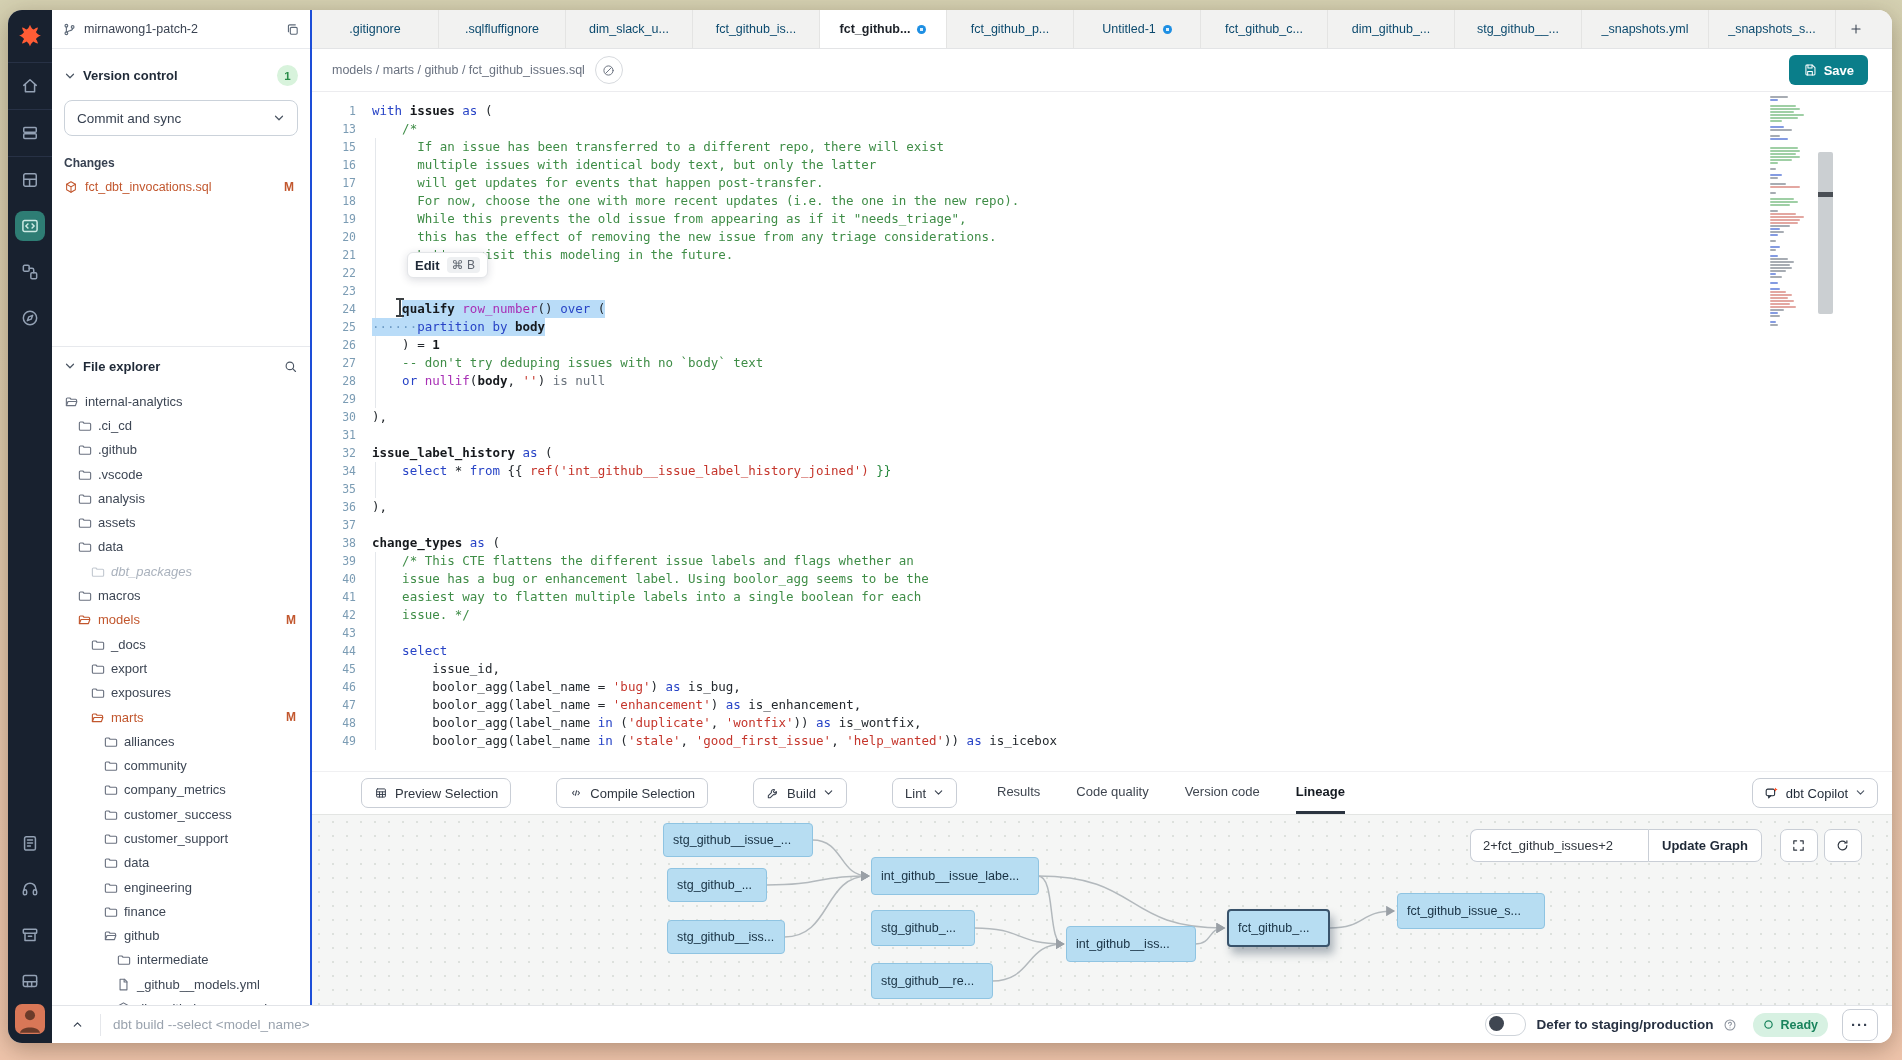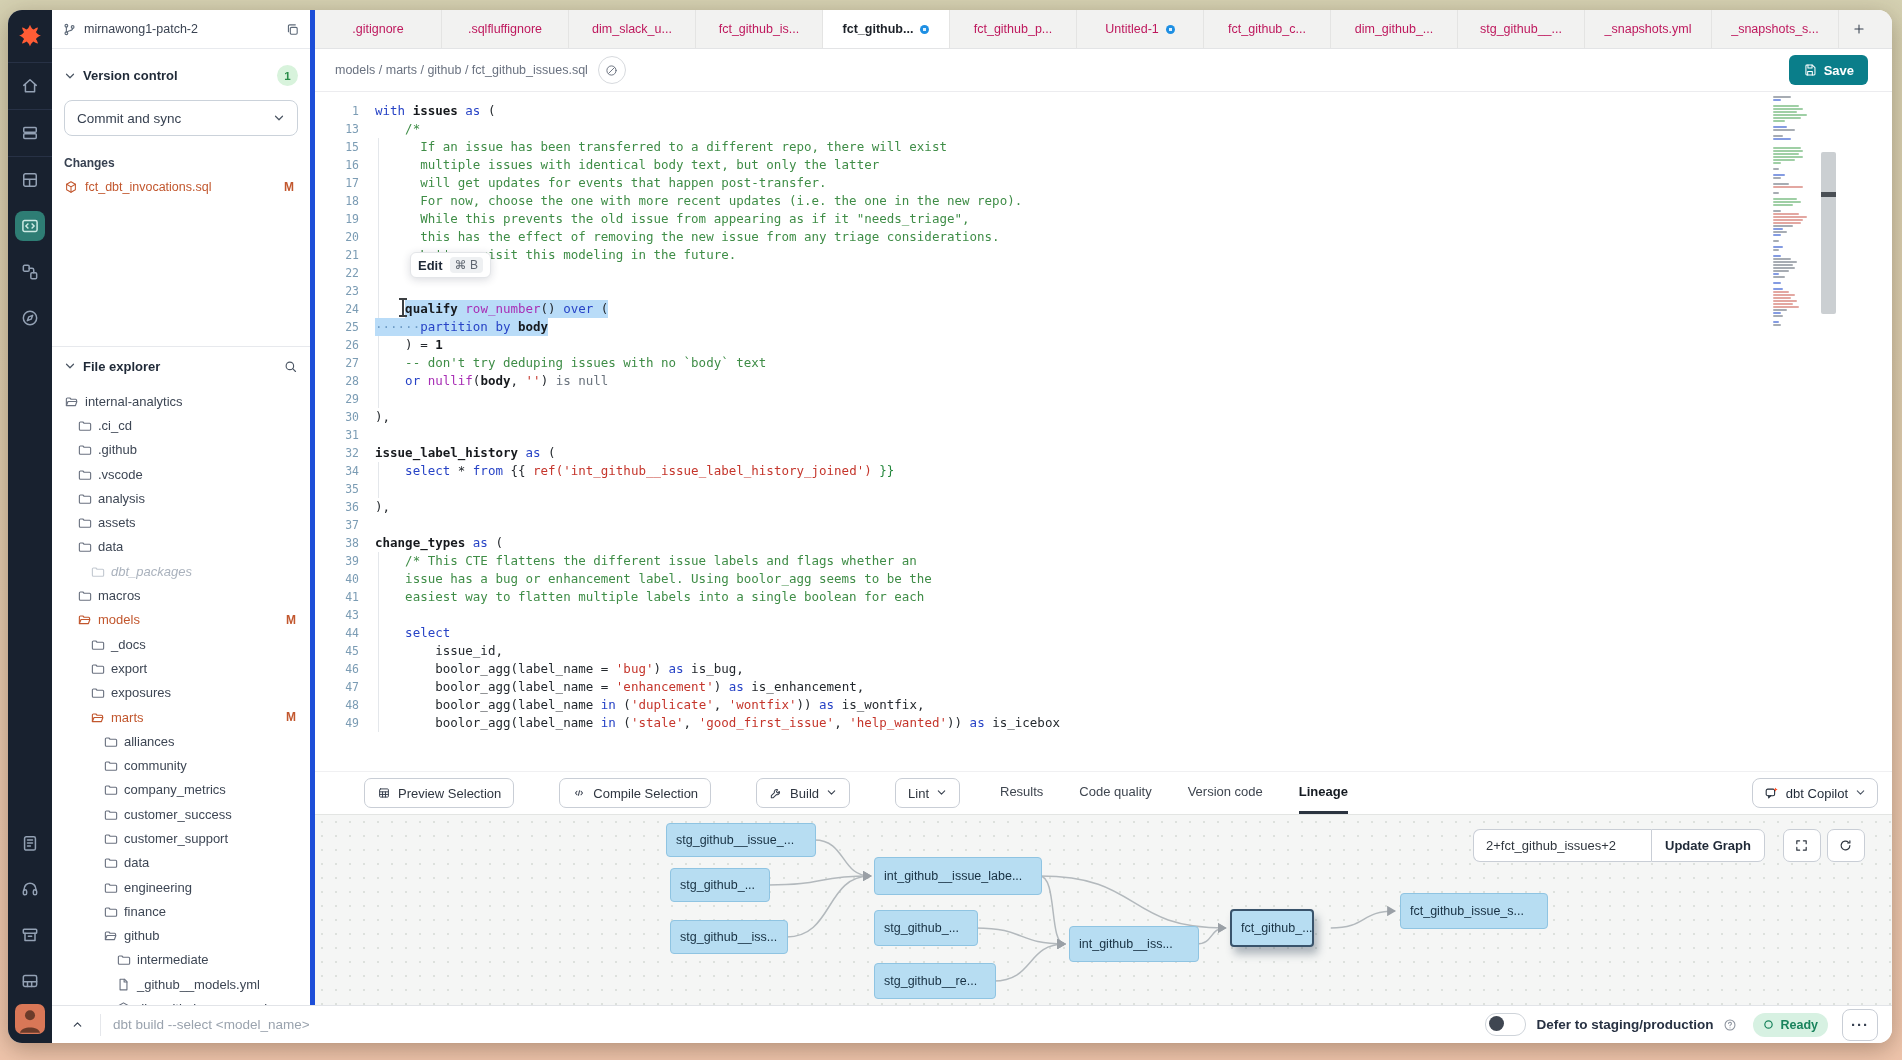--- a/index.html
+++ b/index.html
@@ -22,21 +22,21 @@
   .rail-item.sep{border-bottom:1px solid #273145;}
   .rail-item.active{height:46px;}
   .rail-item.active .pad{background:#2e7d74;border-radius:8px;width:30px;height:30px;display:flex;align-items:center;justify-content:center;color:#cdeae4;}
   .pad{display:flex;align-items:center;justify-content:center;}
   .rail-spacer{flex:1;}
   .avatar{width:30px;height:30px;border-radius:7px;overflow:hidden;margin-bottom:9px;flex:none;}
   
   .bodycol{flex:1;display:flex;flex-direction:column;min-width:0;}
   .cols{flex:1;display:flex;min-height:0;}
   
-  .left-panel{width:258px;flex:none;background:#fff;border-right:5px solid #1d4ed8;display:flex;flex-direction:column;min-height:0;}
+  .left-panel{width:258px;flex:none;background:#fff;border-right:2px solid #1d4ed8;display:flex;flex-direction:column;min-height:0;}
   .branch-row{height:38px;flex:none;border-bottom:1px solid #e8eaee;display:flex;align-items:center;padding:0 10px;gap:7px;}
   .branch-row .ic{color:#5f6b7a;display:flex;}
   .branch-row .ic svg{width:15px;height:15px;}
   .branch-label{flex:1;font-size:12.5px;color:#3a4352;white-space:nowrap;overflow:hidden;}
   .vc{height:297px;flex:none;padding:16px 12px 0 12px;box-sizing:border-box;}
   .vc-header{display:flex;align-items:center;gap:7px;}
   .vc-header .chev{color:#4b5563;display:flex;}
   .vc-header .chev svg{width:12px;height:12px;}
   .vc-title{font-size:13px;font-weight:700;color:#1f2937;flex:1;}
   .vc-badge{width:21px;height:21px;border-radius:50%;background:#d8f3dc;color:#2a8c49;font-size:11.5px;font-weight:600;display:flex;align-items:center;justify-content:center;}
@@ -61,21 +61,21 @@
   .tree-row .ic{display:flex;color:#6b7280;flex:none;}
   .tree-row .ic svg{width:15px;height:15px;}
   .tree-row.muted{color:#aab2bd;font-style:italic;}
   .tree-row.muted .ic{color:#c3c9d1;}
   .tree-row.mod{color:#c2572e;}
   .tree-row.mod .ic{color:#c2572e;}
   .tree-row .mbadge{margin-left:auto;margin-right:14px;}
   
   .content{flex:1;display:flex;flex-direction:column;min-width:0;}
   .tabbar{height:38px;flex:none;background:#f2f2f1;border-bottom:1px solid #e3e4e6;display:flex;align-items:stretch;}
-  .tab{width:126px;flex:none;display:flex;align-items:center;justify-content:center;gap:7px;font-size:12.5px;color:#be185d;border-right:1px solid #e4e4e3;cursor:pointer;white-space:nowrap;overflow:hidden;}
+  .tab{width:126px;flex:none;display:flex;align-items:center;justify-content:center;gap:7px;font-size:12.5px;color:#0c4a6e;border-right:1px solid #e4e4e3;cursor:pointer;white-space:nowrap;overflow:hidden;}
   .tab.active{background:#fff;color:#1c2128;font-weight:600;}
   .tab .dot{width:9px;height:9px;border-radius:50%;flex:none;background:radial-gradient(circle,#dff0fd 0 1.5px,#1e8fe3 2px 100%);}
   .tab-plus{width:40px;display:flex;align-items:center;justify-content:center;color:#374151;cursor:pointer;}
   .tab-plus svg{width:14px;height:14px;}
   .crumb-row{height:42px;flex:none;background:#fff;border-bottom:1px solid #ececef;display:flex;align-items:center;padding:0 24px 0 20px;gap:10px;}
   .crumb{font-size:12.5px;color:#6a7280;}
   .crumb-icon{width:26px;height:26px;border-radius:50%;border:1px solid #d7dade;display:flex;align-items:center;justify-content:center;color:#6b7280;cursor:pointer;}
   .crumb-icon svg{width:13px;height:13px;}
   .crumb-spacer{flex:1;}
   .save-btn{height:30px;padding:0 14px;background:#0a7e8a;border:none;border-radius:6px;color:#fff;font-size:13px;font-weight:600;display:flex;align-items:center;gap:7px;cursor:pointer;font-family:inherit;}
@@ -613,20 +613,21 @@
               <div class="code-line"><span class="ln">31</span></div>
               <div class="code-line"><span class="ln">32</span><span class="tok bd">issue_label_history</span><span class="tok pl"> </span><span class="tok kw">as</span><span class="tok pl"> (</span></div>
               <div class="code-line"><span class="ln">34</span><span class="guide"></span><span class="tok pl">    </span><span class="tok kw">select</span><span class="tok pl"> * </span><span class="tok kw">from</span><span class="tok pl"> {{ </span><span class="tok str">ref('int_github__issue_label_history_joined')</span><span class="tok pl"> </span><span class="tok gr">}}</span></div>
               <div class="code-line"><span class="ln">35</span><span class="guide"></span></div>
               <div class="code-line"><span class="ln">36</span><span class="tok pl">),</span></div>
               <div class="code-line"><span class="ln">37</span></div>
               <div class="code-line"><span class="ln">38</span><span class="tok bd">change_types</span><span class="tok pl"> </span><span class="tok kw">as</span><span class="tok pl"> (</span></div>
               <div class="code-line"><span class="ln">39</span><span class="guide"></span><span class="tok cm">    /* This CTE flattens the different issue labels and flags whether an</span></div>
               <div class="code-line"><span class="ln">40</span><span class="guide"></span><span class="tok cm">    issue has a bug or enhancement label. Using boolor_agg seems to be the</span></div>
               <div class="code-line"><span class="ln">41</span><span class="guide"></span><span class="tok cm">    easiest way to flatten multiple labels into a single boolean for each</span></div>
+              <div class="code-line"><span class="ln">42</span><span class="guide"></span><span class="tok cm">    issue. */</span></div>
               <div class="code-line"><span class="ln">43</span><span class="guide"></span></div>
               <div class="code-line"><span class="ln">44</span><span class="guide"></span><span class="tok pl">    </span><span class="tok kw">select</span></div>
               <div class="code-line"><span class="ln">45</span><span class="guide"></span><span class="tok pl">        issue_id,</span></div>
               <div class="code-line"><span class="ln">46</span><span class="guide"></span><span class="tok pl">        boolor_agg(label_name = </span><span class="tok str">'bug'</span><span class="tok pl">) </span><span class="tok kw">as</span><span class="tok pl"> is_bug,</span></div>
               <div class="code-line"><span class="ln">47</span><span class="guide"></span><span class="tok pl">        boolor_agg(label_name = </span><span class="tok str">'enhancement'</span><span class="tok pl">) </span><span class="tok kw">as</span><span class="tok pl"> is_enhancement,</span></div>
               <div class="code-line"><span class="ln">48</span><span class="guide"></span><span class="tok pl">        boolor_agg(label_name </span><span class="tok kw">in</span><span class="tok pl"> (</span><span class="tok str">'duplicate'</span><span class="tok pl">, </span><span class="tok str">'wontfix'</span><span class="tok pl">)) </span><span class="tok kw">as</span><span class="tok pl"> is_wontfix,</span></div>
               <div class="code-line"><span class="ln">49</span><span class="guide"></span><span class="tok pl">        boolor_agg(label_name </span><span class="tok kw">in</span><span class="tok pl"> (</span><span class="tok str">'stale'</span><span class="tok pl">, </span><span class="tok str">'good_first_issue'</span><span class="tok pl">, </span><span class="tok str">'help_wanted'</span><span class="tok pl">)) </span><span class="tok kw">as</span><span class="tok pl"> is_icebox</span></div>
             </div>
           <div class="edit-tooltip">
             <span class="lbl">Edit</span>
@@ -800,21 +801,21 @@
                 </svg>
               </button>
           </div>
         <div class="lnode" style="left: 351px; top: 8px; width: 150px; height: 34px;">stg_github__issue_...</div>
             <div class="lnode" style="left: 355px; top: 53px; width: 100px; height: 34px;">stg_github_...</div>
             <div class="lnode" style="left: 355px; top: 105px; width: 118px; height: 34px;">stg_github__iss...</div>
             <div class="lnode" style="left: 559px; top: 42px; width: 168px; height: 38px;">int_github__issue_labe...</div>
             <div class="lnode" style="left: 559px; top: 95px; width: 104px; height: 36px;">stg_github_...</div>
             <div class="lnode" style="left: 559px; top: 148px; width: 122px; height: 36px;">stg_github__re...</div>
             <div class="lnode" style="left: 754px; top: 111px; width: 130px; height: 36px;">int_github__iss...</div>
-            <div class="lnode selected" style="left: 915px; top: 94px; width: 84px; height: 38px;">fct_github_...</div>
+            <div class="lnode selected" style="left: 915px; top: 94px; width: 103px; height: 38px;">fct_github_...</div>
             <div class="lnode" style="left: 1085px; top: 78px; width: 148px; height: 36px;">fct_github_issue_s...</div>
           </div>
       </div>
     </div>
 
     <div class="statusbar">
       <span class="sb-chev">
           <svg viewBox="0 0 24 24" fill="none" stroke="currentColor" stroke-width="2.2" stroke-linecap="round" stroke-linejoin="round">
             <path d="M6 15l6-6 6 6"></path>
           </svg>

